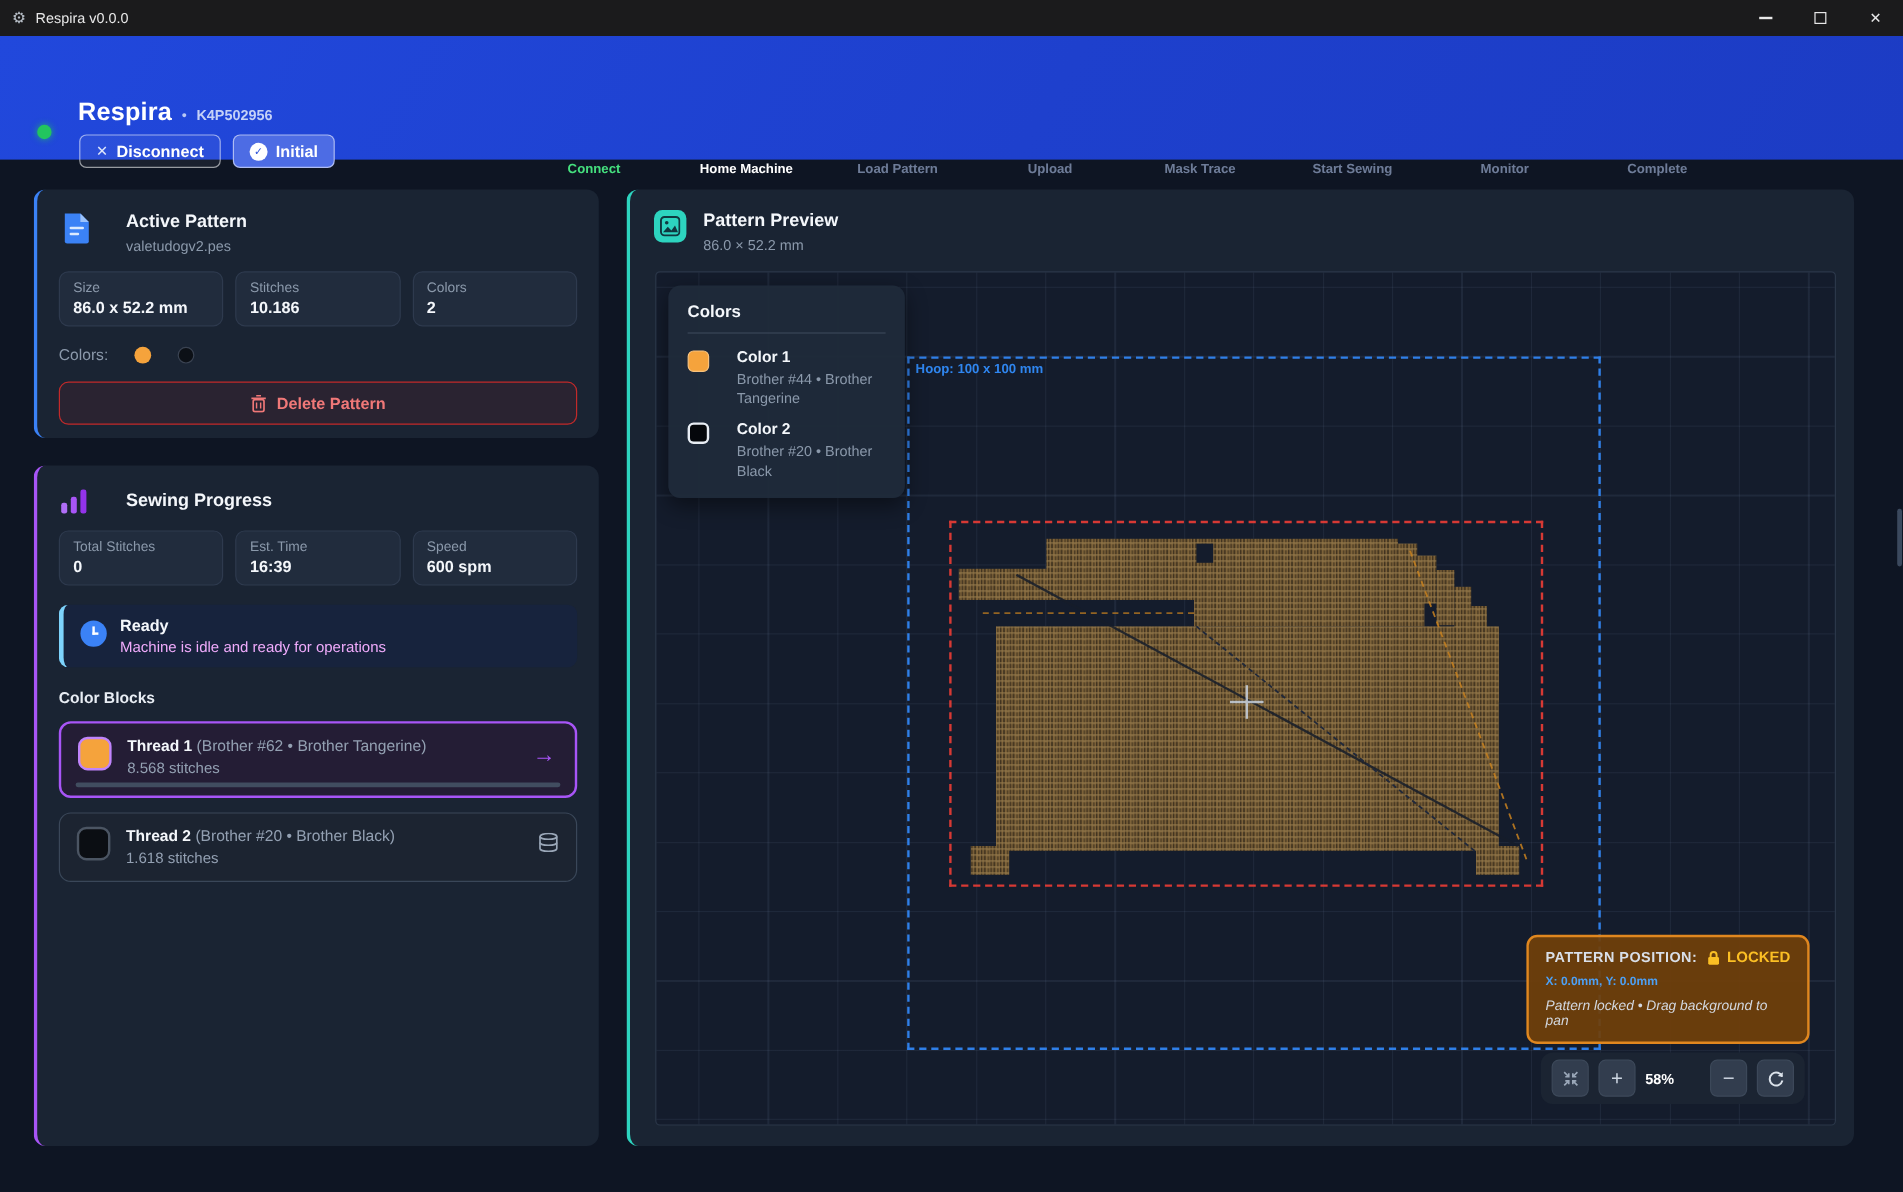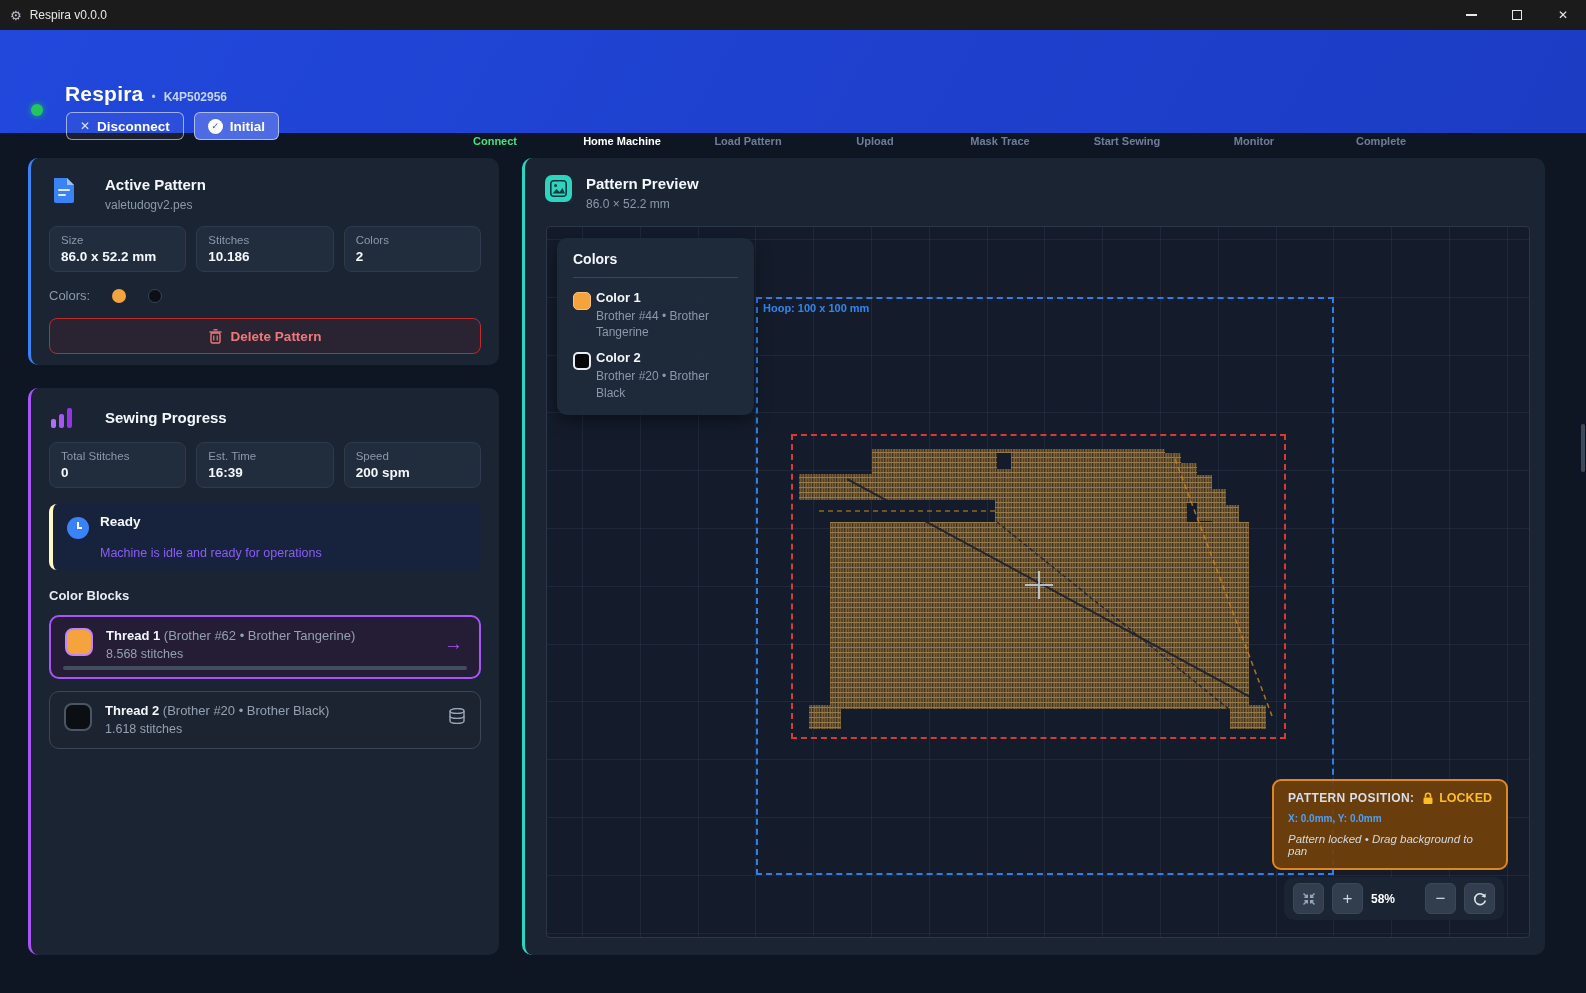--- a/index.html
+++ b/index.html
@@ -69,28 +69,28 @@
   .colors-row { display:flex; align-items:center; gap:22px; padding:16px 18px 0 18px; }
   .colors-row .lbl { font-size:13px; color:#8b99ab; }
   .dot { width:14px; height:14px; border-radius:50%; }
   .dot.orange { background:#f5a33c; }
   .dot.black { background:#0c1016; border:1.5px solid #3a4352; }
 
   .delete-btn { margin:15px 18px 0 18px; height:36px; border:1px solid #c22a2a; border-radius:8px;
     background:rgba(190,30,40,.10); display:flex; align-items:center; justify-content:center; gap:9px;
     color:#f07878; font-size:13.5px; font-weight:bold; cursor:pointer; }
 
-  .ready-box { margin:16px 18px 0 18px; background:#17233d; border-left:4px solid #fef9c3;
+  .ready-box { margin:16px 18px 0 18px; background:#17233d; border-left:4px solid #7dd3fc;
     border-radius:8px; padding:10px 14px; display:flex; gap:11px; align-items:flex-start; }
   .clock-ico { width:22px; height:22px; border-radius:50%; background:#3b82f6; flex:0 0 auto;
     position:relative; margin-top:3px; }
   .clock-ico:before { content:""; position:absolute; left:10px; top:5px; width:2px; height:7px; background:#fff; }
   .clock-ico:after { content:""; position:absolute; left:10px; top:10px; width:5px; height:2px; background:#fff; }
   .ready-title { font-size:13.5px; font-weight:bold; color:#f4f7fb; }
-  .ready-sub { font-size:12.5px; color:#8b5cf6; margin-top:17px; }
+  .ready-sub { font-size:12.5px; color:#f0abfc; margin-top:3px; }
 
   .section-label { padding:18px 18px 0 18px; font-size:13px; font-weight:bold; color:#e8edf4; }
 
   .thread { margin:12px 18px 0 18px; border-radius:10px; position:relative; padding:11px 14px 16px 14px;
     display:flex; gap:13px; align-items:flex-start; cursor:pointer; }
   .thread.t1 { background:#241d35; border:2px solid #a855f7; }
   .thread.t2 { background:#1c2431; border:1px solid #3a4759; padding-bottom:12px; }
   .swatch { width:28px; height:28px; border-radius:8px; flex:0 0 auto; }
   .swatch.s1 { background:#f5a33c; border:2px solid #c084fc; }
   .swatch.s2 { background:#0b0e13; border:2px solid #4b5563; }
@@ -119,21 +119,21 @@
     border:2px dashed #2f7fe8; }
   .hoop-label { position:absolute; left:5px; top:3px; font-size:11px; font-weight:bold; color:#2f86f0; }
   .pattern-bbox { position:absolute; left:244px; top:207px; width:495px; height:305px;
     border:2px dashed #e23b35; opacity:.95; }
   .pattern-svg { position:absolute; left:0; top:0; width:984px; height:712px; pointer-events:none; }
 
   .legend { position:absolute; left:10px; top:11px; width:197px; background:rgba(31,42,58,.97);
     border-radius:10px; padding:13px 16px 14px 16px; box-shadow:0 6px 18px rgba(0,0,0,.45); }
   .legend-title { font-size:14px; font-weight:bold; color:#f4f7fb; }
   .legend hr { border:none; border-top:1px solid #3a4658; margin:10px 0 12px 0; }
-  .legend-entry { display:flex; gap:5px; margin-top:10px; }
+  .legend-entry { display:flex; gap:23px; margin-top:10px; }
   .legend-sw { width:18px; height:18px; border-radius:5px; flex:0 0 auto; margin-top:2px; }
   .legend-sw.c1 { background:#f5a33c; border:1px solid #f8c27e; }
   .legend-sw.c2 { background:#05070b; border:2px solid #e8edf4; }
   .legend-name { font-size:13px; font-weight:bold; color:#f4f7fb; }
   .legend-detail { font-size:12px; color:#8b99ab; margin-top:3px; line-height:1.35; width:130px; }
 
   .pos-box { position:absolute; left:725px; top:552px; width:236px; background:rgba(112,63,10,.93);
     border:2px solid #e0871f; border-radius:9px; padding:10px 14px 11px 14px; }
   .pos-row1 { display:flex; align-items:center; justify-content:space-between; }
   .pos-label { font-size:12px; font-weight:bold; letter-spacing:.4px; color:#d9dfe8; }
@@ -294,21 +294,21 @@
     <div class="stat-box">
       <div class="stat-label">Total Stitches</div>
       <div class="stat-value">0</div>
     </div>
     <div class="stat-box">
       <div class="stat-label">Est. Time</div>
       <div class="stat-value">16:39</div>
     </div>
     <div class="stat-box">
       <div class="stat-label">Speed</div>
-      <div class="stat-value">200 spm</div>
+      <div class="stat-value">600 spm</div>
     </div>
   </div>
   <div class="ready-box">
     <div class="clock-ico"></div>
     <div>
       <div class="ready-title">Ready</div>
       <div class="ready-sub">Machine is idle and ready for operations</div>
     </div>
   </div>
   <div class="section-label">Color Blocks</div>

